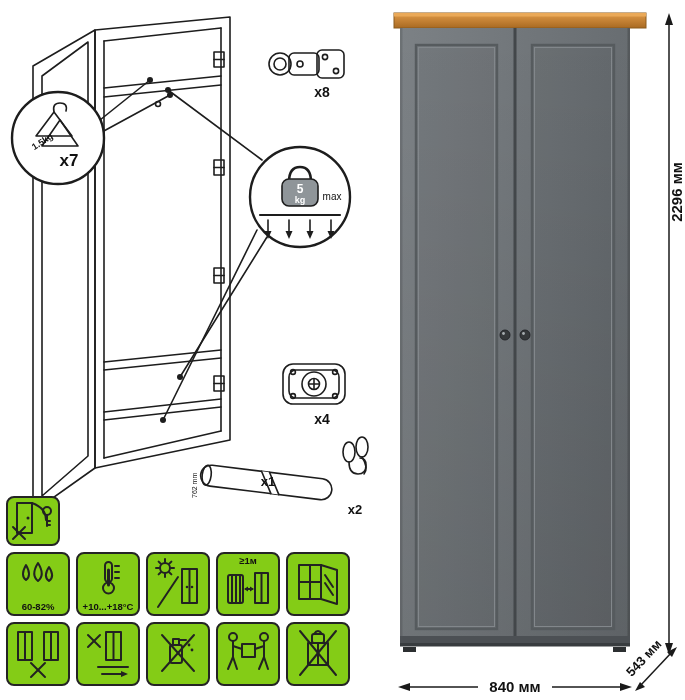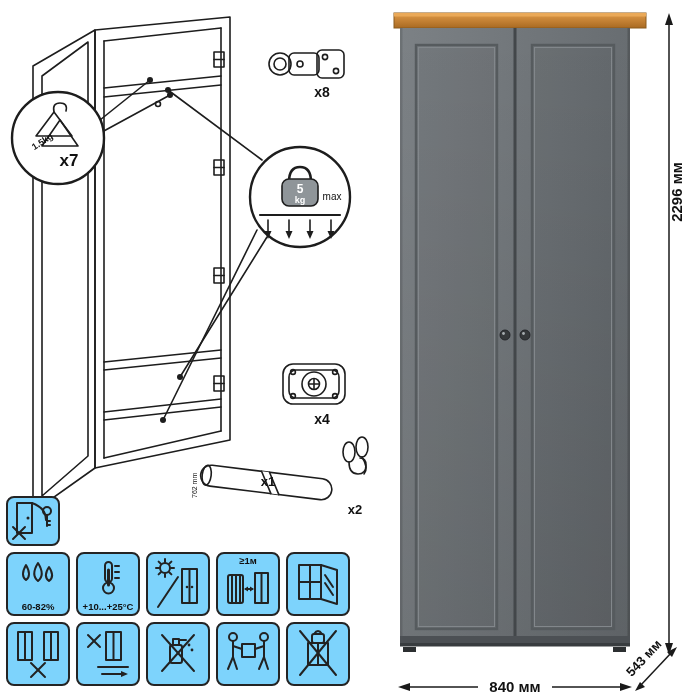--- a/index.html
+++ b/index.html
@@ -18,21 +18,21 @@
   .t{fill:#111;stroke:none;font-weight:bold}
   .tn{fill:#111;stroke:none;font-weight:normal}
   .tw{fill:#fff;stroke:none;font-weight:bold}
 
   
   .dim{stroke:#1a1a1a;stroke-width:1.5;fill:none}
   .dh{fill:#1a1a1a;stroke:none}
   .dt{fill:#111;stroke:none;font-weight:bold}
 
   
-  .cell{border:2px solid #242424;border-radius:8px;background:#7dd3fc;position:relative;
+  .cell{border:2px solid #242424;border-radius:8px;background:#84cc16;position:relative;
         display:flex;flex-direction:column;align-items:center;justify-content:center;gap:1px}
   #iconGrid{position:absolute;left:6px;top:552px;display:grid;
         grid-template-columns:repeat(5,64px);grid-auto-rows:64px;gap:6px}
   #doorWarn{position:absolute;left:6px;top:496px;width:54px;height:50px}
   .cl{position:absolute;bottom:2px;left:0;width:100%;text-align:center;
       font-size:9.5px;font-weight:bold;white-space:nowrap}
   .cl.top{top:1px;bottom:auto}
   .pic *{stroke:#222;stroke-width:2;fill:none;stroke-linecap:round;stroke-linejoin:round}
   .pic .f{fill:#222;stroke:none}
 </style>
@@ -267,21 +267,21 @@
 
     <div class="cell">
       <svg class="pic" width="46" height="36" viewBox="0 0 46 36" style="margin-bottom:12px">
         <rect x="20" y="2" width="7" height="20" rx="3.5"></rect>
         <circle cx="23.5" cy="28" r="5.5"></circle>
         <line x1="23.5" y1="10" x2="23.5" y2="25" style="stroke-width:3"></line>
         <line x1="30" y1="6" x2="34" y2="6"></line>
         <line x1="30" y1="12" x2="34" y2="12"></line>
         <line x1="30" y1="18" x2="34" y2="18"></line>
       </svg>
-      <div class="cl">+10...+25°C</div>
+      <div class="cl">+10...+18°C</div>
     </div>
 
     <div class="cell">
       <svg class="pic" width="48" height="54" viewBox="0 0 48 54">
         <circle cx="11" cy="11" r="5"></circle>
         <line x1="11" y1="2" x2="11" y2="5"></line>
           <line x1="11" y1="17" x2="11" y2="20"></line>
         <line x1="2" y1="11" x2="5" y2="11"></line>
           <line x1="17" y1="11" x2="20" y2="11"></line>
         <line x1="4.6" y1="4.6" x2="6.8" y2="6.8"></line>

